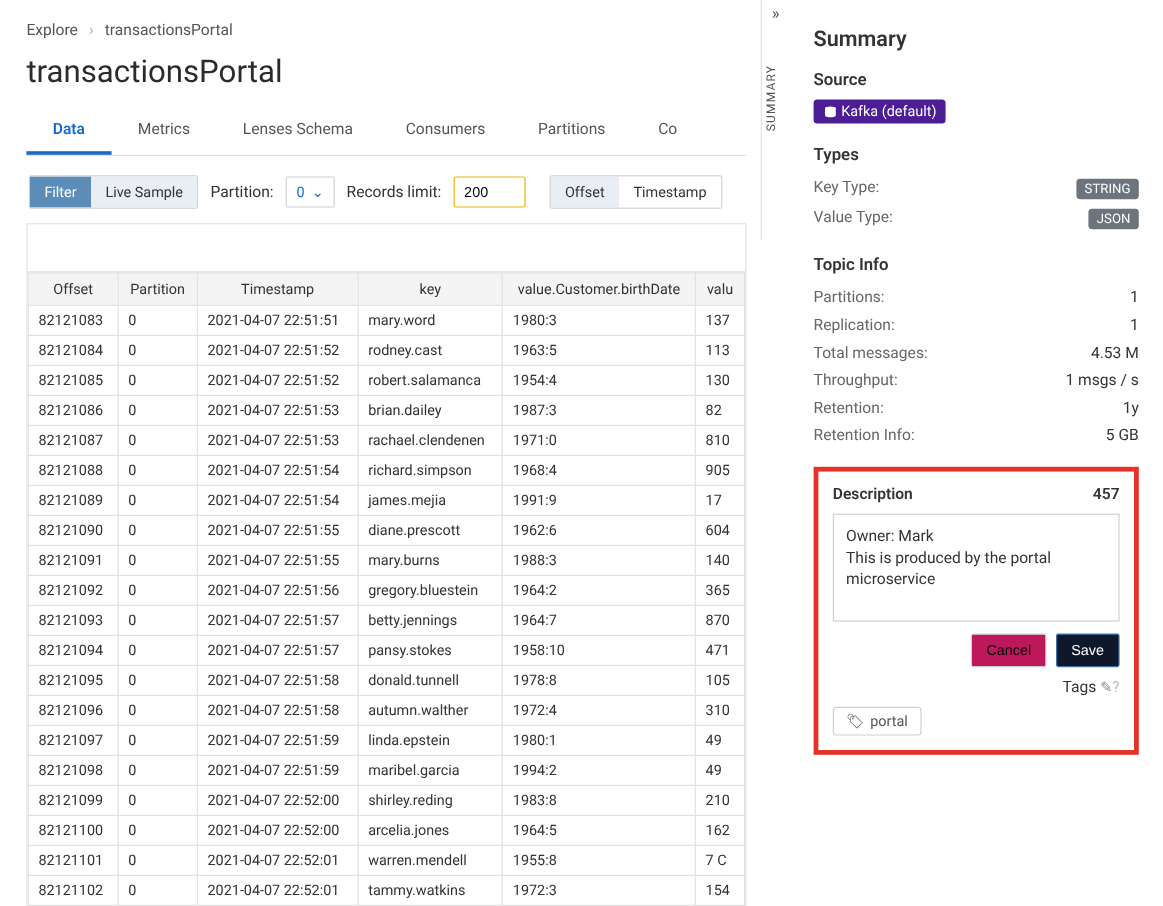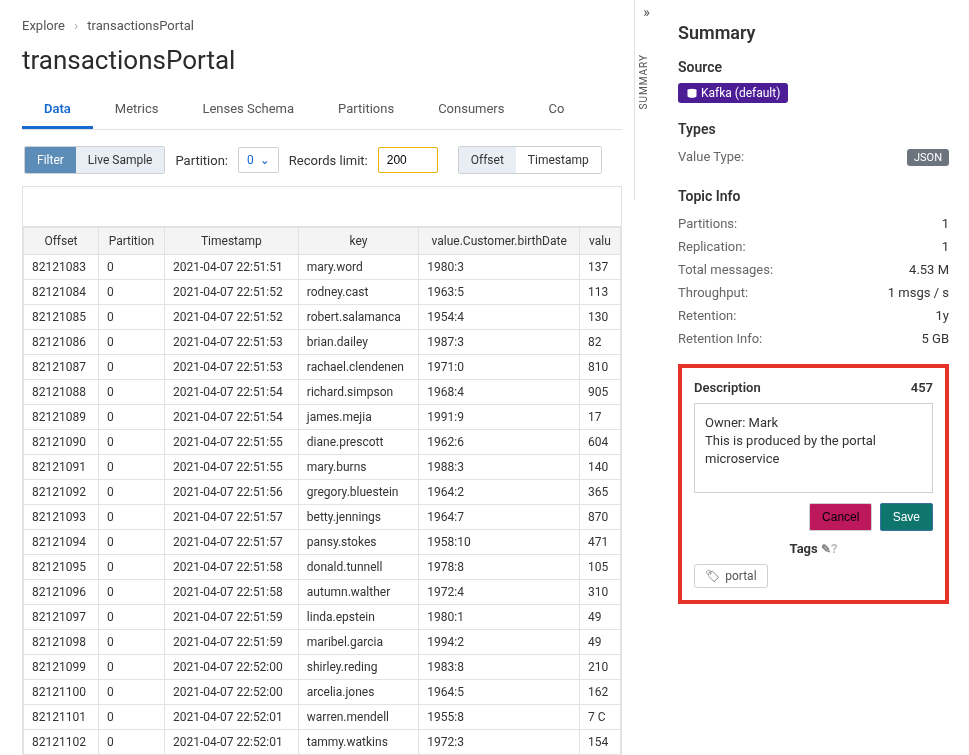--- a/index.html
+++ b/index.html
@@ -35,42 +35,42 @@
 .badge.small { background:#6c757d; padding:2px 7px; font-size:11px;}
 .kv { display:flex; justify-content:space-between; padding: 4px 0; font-size:13px; }
 .kv .k { color:#666; }
 .kv .v { color:#333; }
 .highlight-box { border: 4px solid #e63228; padding: 12px; margin-top: 14px; }
 .desc-head { display:flex; justify-content:space-between; font-size:13px; font-weight:600; margin-bottom:8px;}
 .desc-box { border:1px solid #d0d0d0; padding:10px; font-size:13px; min-height:90px; margin-bottom:10px; line-height:1.4; white-space:pre-line;}
 .desc-actions { text-align:right; margin-bottom:10px;}
 .desc-actions .btn { margin-left:4px; }
 .tag { display:inline-flex; align-items:center; gap:5px; border:1px solid #d0d0d0; padding:4px 10px; border-radius:3px; font-size:12px; color:#555;}
-.tags-head { display:flex; justify-content:center; align-items:center; font-size:13px; font-weight:700; margin-bottom:8px;}
+.tags-head { display:flex; justify-content:flex-end; align-items:center; font-size:13px; font-weight:400; margin-bottom:8px;}
 .help-icon { color:#bbb; font-size:13px;}
 .edit-icon { color:#888; font-size:12px; cursor:pointer;}
 svg.icon { width:12px; height:12px; display:inline-block; vertical-align:middle;}
 </style>
 </head>
 <body>
 
 <div class="main">
   <div class="breadcrumb">
     <a>Explore</a>
     <span class="sep">›</span>
     <span>transactionsPortal</span>
   </div>
   <h1 class="title">transactionsPortal</h1>
 
   <div class="tabs">
     <div class="tab active">Data</div>
     <div class="tab">Metrics</div>
     <div class="tab">Lenses Schema</div>
+    <div class="tab">Consumers</div>
     <div class="tab">Partitions</div>
-    <div class="tab">Consumers</div>
     <div class="tab">Co</div>
   </div>
 
   <div class="controls">
     <div class="toggle-group">
       <div class="tbtn" style="background:#5b8db8;color:#fff">Filter</div>
       <div class="tbtn active">Live Sample</div>
     </div>
     <span class="label">Partition:</span>
     <span class="select">
@@ -276,20 +276,24 @@
     <svg class="icon" viewBox="0 0 16 16" fill="#fff">
         <ellipse cx="8" cy="3" rx="6" ry="2"></ellipse>
         <path d="M2 3v4c0 1.1 2.7 2 6 2s6-.9 6-2V3"></path>
         <path d="M2 7v4c0 1.1 2.7 2 6 2s6-.9 6-2V7"></path>
       </svg>
     <span>Kafka (default)</span>
   </span>
 
   <h3>Types</h3>
   <div class="kv">
+    <span class="k">Key Type:</span>
+    <span class="badge small">STRING</span>
+  </div>
+  <div class="kv">
     <span class="k">Value Type:</span>
     <span class="badge small">JSON</span>
   </div>
 
   <h3>Topic Info</h3>
   <div id="topic-info">
       <div class="kv">
         <span class="k">Partitions:</span>
         <span class="v">1</span>
       </div>
@@ -317,21 +321,21 @@
 
   <div class="highlight-box">
     <div class="desc-head">
       <span>Description</span>
       <span>457</span>
     </div>
     <div class="desc-box">Owner: Mark
 This is produced by the portal microservice</div>
     <div class="desc-actions">
       <button class="btn">Cancel</button>
-      <button class="btn" style="background:#0f766e;color:#fff;border-color:#3e6fa3">Save</button>
+      <button class="btn" style="background:#0f172a;color:#fff;border-color:#3e6fa3">Save</button>
     </div>
     <div class="tags-head">
       <span>
         <span>Tags</span>
         <span class="edit-icon">✎</span>
       </span>
       <span class="help-icon">?</span>
     </div>
     <span class="tag">
       <span>🏷</span>

